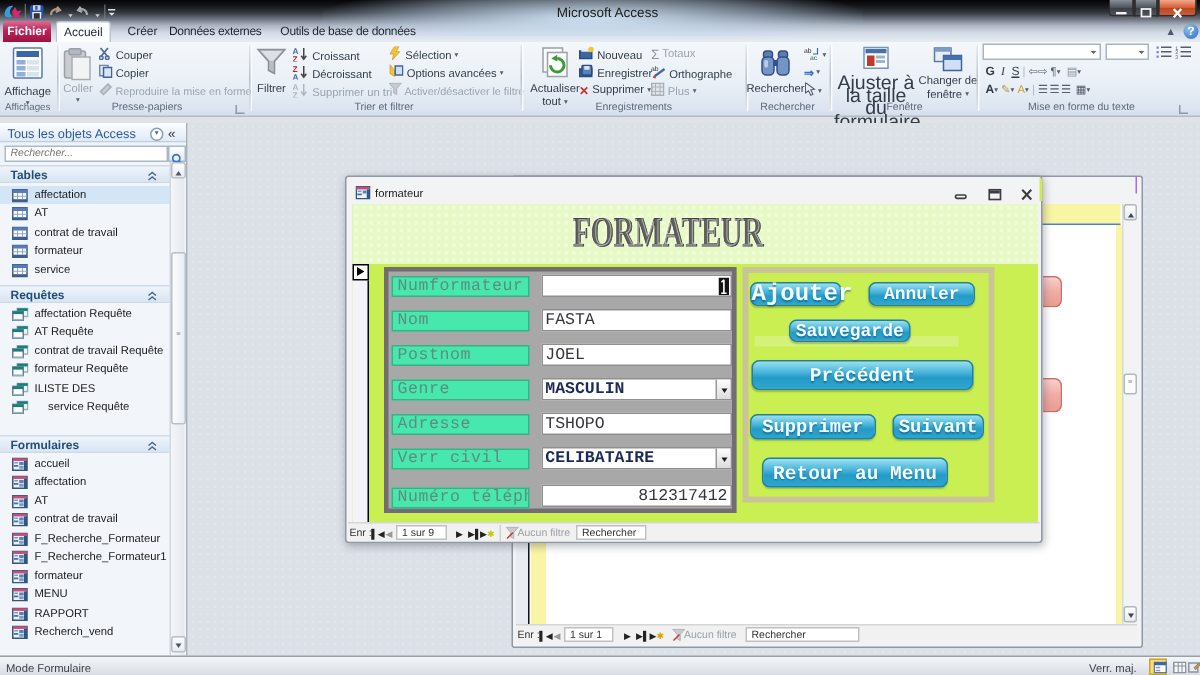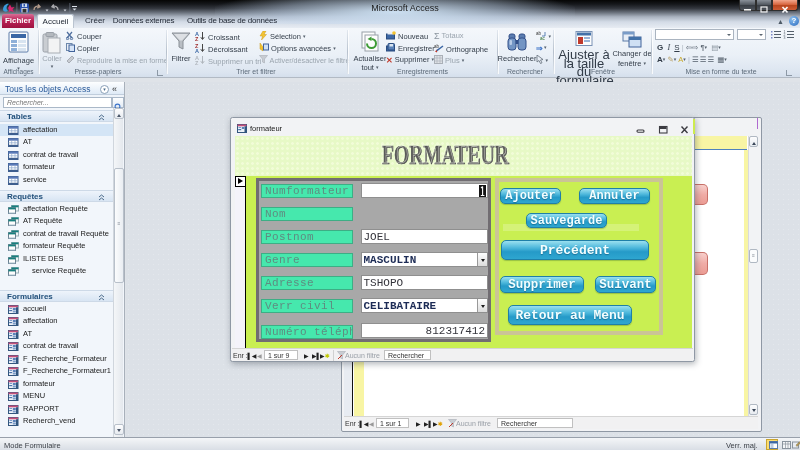--- a/index.html
+++ b/index.html
@@ -551,28 +551,29 @@
   <div class="abs flabel" style="top:140px;">Adresse</div>
   <div class="abs flabel" style="top:163px;">Verr civil</div>
   <div class="abs flabel" style="top:189px;">Numéro télépho</div>
 
   <div class="abs ffield" style="top:47px;">
         <svg style="position:absolute;right:1px;top:0.5px;" width="7" height="12" viewBox="0 0 7 12">
           <rect x="0" y="0" width="7" height="12" fill="#141414"></rect>
           <path d="M3.6 1.5 V10.5 M2 3.2 L3.6 1.5 M1.8 10.5 H5.4" stroke="#fff" stroke-width="1.1" fill="none"></path>
         </svg>
       </div>
+  <div class="abs ffield" style="top:70px;">FASTA</div>
   <div class="abs ffield" style="top:93px;">JOEL</div>
   <div class="abs ffield" style="top:139px;">TSHOPO</div>
   <div class="abs ffield" style="top:116px;font-weight:bold;color:#1c2b55;">MASCULIN<span class="combo"></span></div>
   <div class="abs ffield" style="top:162px;font-weight:bold;color:#1c2b55;">CELIBATAIRE<span class="combo"></span></div>
   <div class="abs ffield" style="top:187px;text-align:right;">812317412</div>
 
   <div class="abs" style="left:260px;top:42px;width:168px;height:157px;border:4px solid #cbc496;"></div>
-  <div class="abs btn" style="left:265px;top:52px;width:61px;height:16px;font-size:12px;line-height:15px;">Ajouter</div>
+  <div class="abs btn" style="left:265px;top:52px;width:61px;height:16px;font-size:16px;line-height:15px;">Ajouter</div>
   <div class="abs btn" style="left:344px;top:52px;width:71px;height:16px;font-size:12px;line-height:15px;">Annuler</div>
   <div class="abs" style="left:268px;top:88px;width:136px;height:7px;background:rgba(255,255,255,0.22);"></div>
       <div class="abs btn" style="left:291px;top:77px;width:81px;height:15px;font-size:12px;line-height:14px;">Sauvegarde</div>
   <div class="abs btn" style="left:266px;top:104px;width:148px;height:20px;font-size:13px;line-height:19px;">Précédent</div>
   <div class="abs btn" style="left:265px;top:140px;width:84px;height:17px;font-size:12.5px;line-height:16px;">Supprimer</div>
   <div class="abs btn" style="left:360px;top:140px;width:61px;height:17px;font-size:12.5px;line-height:16px;">Suivant</div>
   <div class="abs btn" style="left:273px;top:169px;width:124px;height:20px;font-size:13px;line-height:19px;">Retour au Menu</div>
  </div>
 
  <div class="abs" style="left:1px;top:230px;width:461px;height:13px;background:#f1f1f2;border-top:1px solid #d5d5d5;font-size:7px;color:#333;">

